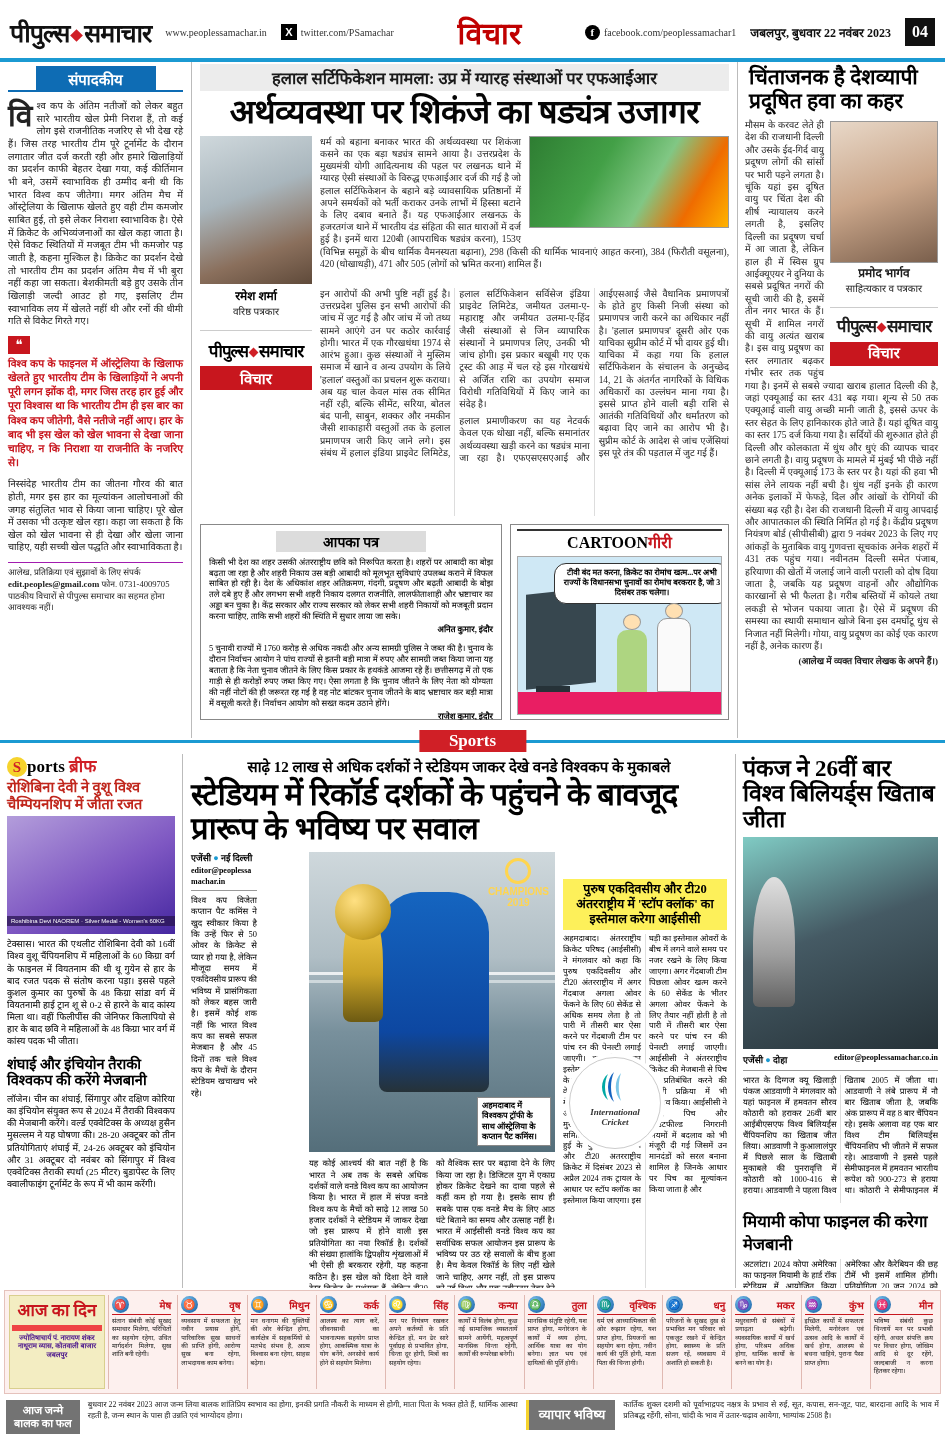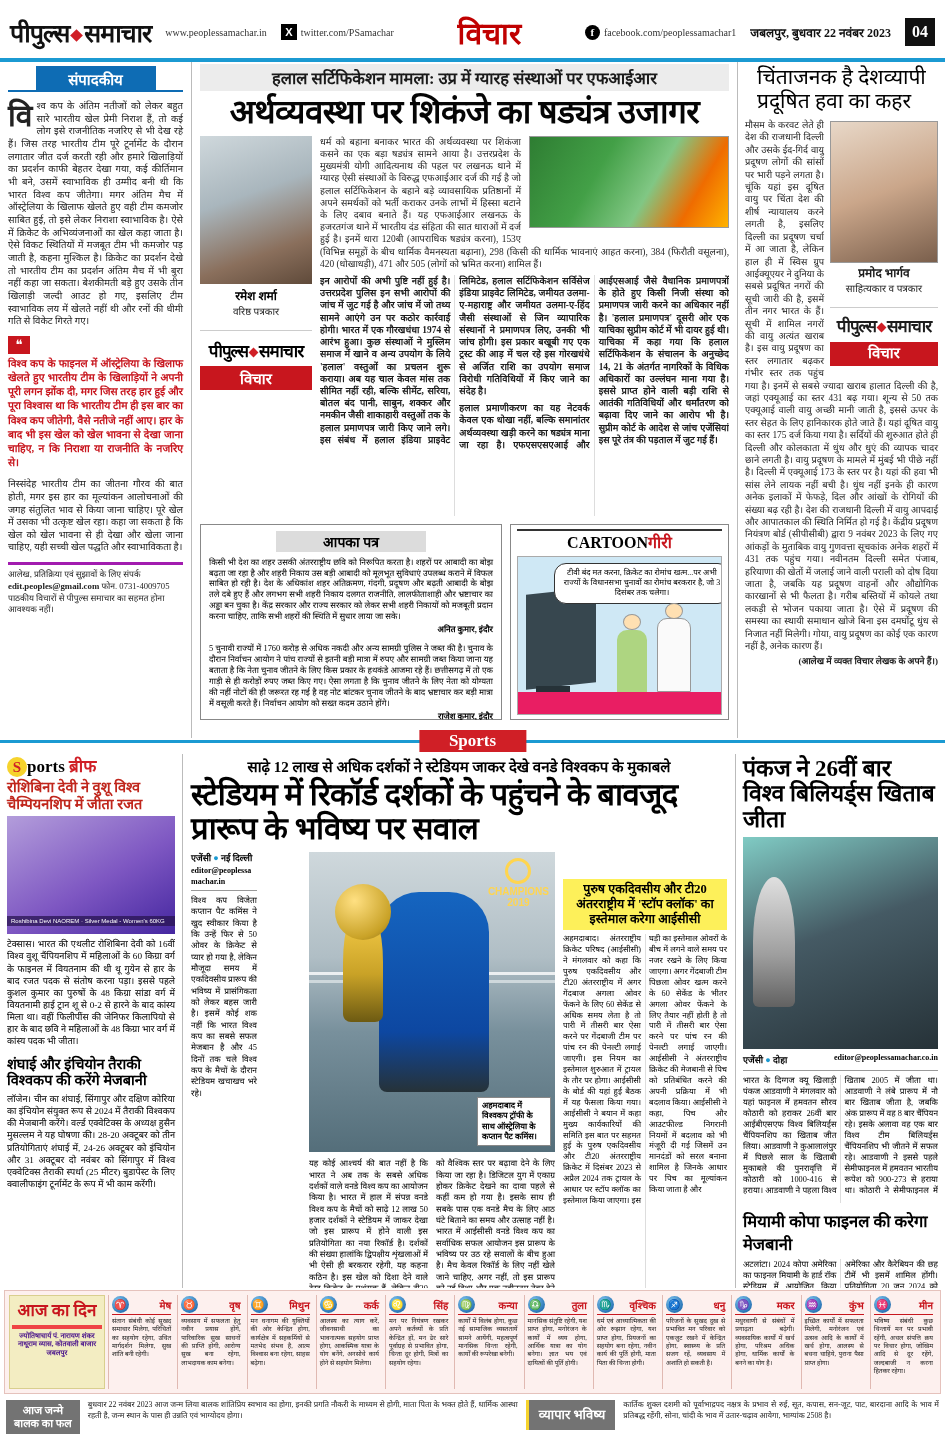--- a/index.html
+++ b/index.html
@@ -28,21 +28,21 @@
   .col-right { padding:2px 7px 0 7px; }
 
   .edit-tab { width:120px; margin:0 auto; background:#0e6cb4; color:#fff; text-align:center; font-size:15px; font-weight:bold; padding:3px 12px; }
   .edit-tab-rule { border-bottom:2px solid #0e6cb4; margin-top:-2px; margin-bottom:8px; }
   .edit-head { font-size:26px; line-height:1.15; font-weight:bold; color:#0a0a0a; margin:2px 0 8px 0; }
   .edit-body { font-size:9.6px; line-height:1.32; text-align:justify; color:#222; }
   .dropcap { float:left; font-size:30px; line-height:0.9; font-weight:bold; padding:2px 4px 0 0; }
   .pull-wrap { margin:8px 0; }
   .pull-q { width:22px; height:18px; background:#c8161e; color:#fff; font-size:13px; text-align:center; line-height:18px; margin-bottom:3px; }
   .pull { color:#c8161e; font-weight:bold; font-size:10.5px; line-height:1.35; text-align:justify; }
-  .edit-foot { border-top:3px solid #a21caf; margin-top:8px; padding-top:4px; font-size:8.6px; line-height:1.35; color:#222; }
+  .edit-foot { border-top:1px solid #a21caf; margin-top:8px; padding-top:4px; font-size:8.6px; line-height:1.35; color:#222; }
   .edit-foot b { font-size:8.8px; }
 
   .kicker { background:#ececec; color:#1a1a1a; font-size:16.5px; font-weight:bold; text-align:center; padding:2px 0; }
   .main-head { font-size:33px; font-weight:bold; color:#050505; text-align:center; line-height:1.05; padding:4px 0 6px 0; letter-spacing:-0.5px; }
   .main-art { display:flex; gap:8px; height:380px; overflow:hidden; }
   .author-col { flex:0 0 112px; text-align:center; }
   .photo-ramesh { width:112px; height:148px; background:linear-gradient(160deg,#cfd8dc 0%,#a9b6bd 40%,#8a6f5c 75%,#5f4a3a 100%); }
   .author-name { font-weight:bold; font-size:12px; margin-top:3px; }
   .author-title { font-size:10px; color:#222; }
   .mini-brand { margin-top:12px; border-top:1px solid #ccc; padding-top:8px; }
@@ -66,24 +66,24 @@
   .cartoon-title { text-align:center; font-weight:bold; font-size:16px; border-top:2px solid #333; border-bottom:0; position:relative; }
   .cartoon-title .hi { color:#c8161e; }
   .cartoon-stage { flex:1; background:#cfe8f5; position:relative; margin-top:3px; border:1px solid #aaa; overflow:hidden; }
   .tv { position:absolute; left:8px; bottom:28px; width:70px; height:95px; background:#37474f; transform:skewY(-6deg); }
   .tv-stand { position:absolute; left:18px; bottom:18px; width:34px; height:10px; background:#263238; }
   .floor { position:absolute; left:0; right:0; bottom:0; height:22px; background:#e91e63; }
   .fig { position:absolute; bottom:22px; border-radius:10px 10px 0 0; }
   .fig1 { right:74px; width:30px; height:62px; background:#aed581; }
   .fig2 { right:30px; width:34px; height:74px; background:#fafafa; border:1px solid #999; }
   .fig-head { position:absolute; top:-16px; left:50%; transform:translateX(-50%); width:18px; height:16px; background:#ffe0b2; border-radius:50%; border:1px solid #999; }
-  .bubble { position:absolute; left:36px; top:6px; width:176px; background:#fff; border:1.5px solid #333; border-radius:12px; padding:4px 6px; font-size:8px; line-height:1.3; font-weight:normal; text-align:center; }
+  .bubble { position:absolute; left:36px; top:6px; width:176px; background:#fff; border:1.5px solid #333; border-radius:12px; padding:4px 6px; font-size:8px; line-height:1.3; font-weight:bold; text-align:center; }
   .bubble:after { content:""; position:absolute; right:-8px; bottom:6px; border:7px solid transparent; border-left-color:#333; }
 
-  .opin-head { font-size:21px; font-weight:normal; line-height:1.12; margin:2px 0 6px 12px; }
+  .opin-head { font-size:21px; font-weight:bold; line-height:1.12; margin:2px 0 6px 4px; }
   .opin-body { font-size:9.4px; line-height:1.32; text-align:justify; color:#1d1d1d; }
   .opin-photo-wrap { float:right; width:108px; margin:2px 0 4px 6px; text-align:center; }
   .photo-pramod { width:108px; height:142px; background:linear-gradient(160deg,#e8d8c8 0%,#caa68a 50%,#7a5f4c 100%); border:1px solid #999; }
 
   
   .sports-rule { position:relative; border-top:3px solid #1b9ad2; margin-top:2px; height:14px; }
   .sports-badge { position:absolute; left:50%; top:-13px; transform:translateX(-50%); background:#d01f26; color:#fff; font-size:17px; font-weight:bold; padding:1px 30px; font-style:normal; }
 
   
   .sports-section { display:grid; grid-template-columns:183px 553px 209px; height:534px; overflow:hidden; }
@@ -129,21 +129,21 @@
   .photo-advani { width:100%; height:212px; background:linear-gradient(160deg,#80cbc4 0%,#455a64 45%,#263238 100%); position:relative; margin-bottom:4px; }
   .adv-trophy { position:absolute; left:10px; top:40px; width:42px; height:130px; background:linear-gradient(180deg,#e0e0e0,#9e9e9e 60%,#616161); border-radius:50% 50% 6px 6px; }
   .sp-right .byline-row { display:flex; justify-content:space-between; border-bottom:1px solid #999; padding-bottom:2px; margin-bottom:4px; }
   .bill-cols { column-count:2; column-gap:8px; column-rule:1px solid #ddd; font-size:8.3px; line-height:1.33; text-align:justify; height:128px; overflow:hidden; }
   .copa-head { font-size:16.5px; font-weight:bold; margin:6px 0 4px 0; }
   .copa-cols { column-count:2; column-gap:8px; column-rule:1px solid #ddd; font-size:8.3px; line-height:1.33; text-align:justify; height:104px; overflow:hidden; }
 
   
   .horo { height:104px; background:#fdf0ee; border:1px solid #e5c2bc; margin:2px 4px 0 4px; display:flex; padding:4px; gap:3px; }
   .horo-today { flex:0 0 96px; background:#f3edc2; border:1px solid #d9cf8e; text-align:center; padding:2px; }
-  .horo-today .t { color:#c8161e; font-size:17px; font-weight:bold; line-height:1.1; padding:4px 0; border-bottom:4px solid #ef4444; }
+  .horo-today .t { color:#c8161e; font-size:17px; font-weight:bold; line-height:1.1; padding:4px 0; border-bottom:6px solid #ef4444; }
   .horo-today .astro { font-size:7px; color:#4a148c; font-weight:bold; line-height:1.25; margin-top:3px; }
   .sign { flex:1; border-left:1px solid #e0b9b2; padding:1px 3px; overflow:hidden; }
   .sign-head { display:flex; align-items:center; justify-content:space-between; border-bottom:1px solid #c8161e; padding-bottom:1px; margin-bottom:2px; }
   .zicon { width:17px; height:17px; border-radius:50%; background:radial-gradient(circle at 35% 30%,#7fc4ee,#0a57a0); color:#fff; font-size:10px; text-align:center; line-height:17px; }
   .sign-name { color:#c8161e; font-weight:bold; font-size:10px; }
   .sign-text { font-size:6.4px; line-height:1.3; text-align:justify; color:#222; }
 
   
   .foot-row { display:flex; align-items:flex-start; gap:8px; padding:6px 6px 0 6px; }
   .foot-badge { background:#737373; color:#fff; font-weight:bold; font-size:11px; text-align:center; padding:4px 8px; line-height:1.2; flex:0 0 auto; }
@@ -209,21 +209,21 @@
           <div class="mini-brand">
             <div class="mini-logo">
               <span>पीपुल्स</span><span class="diamond"></span><span>समाचार</span>
             </div>
             <div class="mini-section">विचार</div>
           </div>
         </div>
         <div class="main-bodywrap">
           <div class="halal-illus"></div>
           <div class="main-body">धर्म को बहाना बनाकर भारत की अर्थव्यवस्था पर शिकंजा कसने का एक बड़ा षड्यंत्र सामने आया है। उत्तरप्रदेश के मुख्यमंत्री योगी आदित्यनाथ की पहल पर लखनऊ थाने में ग्यारह ऐसी संस्थाओं के विरुद्ध एफआईआर दर्ज की गई है जो हलाल सर्टिफिकेशन के बहाने बड़े व्यावसायिक प्रतिष्ठानों में अपने समर्थकों को भर्ती कराकर उनके लाभों में हिस्सा बटाने के लिए दबाव बनाते हैं। यह एफआईआर लखनऊ के हजरतगंज थाने में भारतीय दंड संहिता की सात धाराओं में दर्ज हुई है। इनमें धारा 120बी (आपराधिक षड्यंत्र करना), 153ए (विभिन्न समूहों के बीच धार्मिक वैमनस्यता बढ़ाना), 298 (किसी की धार्मिक भावनाएं आहत करना), 384 (फिरौती वसूलना), 420 (धोखाधड़ी), 471 और 505 (लोगों को भ्रमित करना) शामिल हैं।</div>
-          <div class="main-body cols3" style="margin-top:5px;font-weight:bold;">
+          <div class="main-body cols3" style="margin-top:18px;">
             <p>इन आरोपों की अभी पुष्टि नहीं हुई है। उत्तरप्रदेश पुलिस इन सभी आरोपों की जांच में जुट गई है और जांच में जो तथ्य सामने आएंगे उन पर कठोर कार्रवाई होगी। भारत में एक गौरखधंधा 1974 से आरंभ हुआ। कुछ संस्थाओं ने मुस्लिम समाज में खाने व अन्य उपयोग के लिये 'हलाल' वस्तुओं का प्रचलन शुरू कराया। अब यह चाल केवल मांस तक सीमित नहीं रही, बल्कि सीमेंट, सरिया, बोतल बंद पानी, साबुन, शक्कर और नमकीन जैसी शाकाहारी वस्तुओं तक के हलाल प्रमाणपत्र जारी किए जाने लगे। इस संबंध में हलाल इंडिया प्राइवेट लिमिटेड, हलाल सर्टिफिकेशन सर्विसेज इंडिया प्राइवेट लिमिटेड, जमीयत उलमा-ए-महाराष्ट्र और जमीयत उलमा-ए-हिंद जैसी संस्थाओं से जिन व्यापारिक संस्थानों ने प्रमाणपत्र लिए, उनकी भी जांच होगी। इस प्रकार बखूबी गए एक ट्रस्ट की आड़ में चल रहे इस गोरखधंधे से अर्जित राशि का उपयोग समाज विरोधी गतिविधियों में किए जाने का संदेह है।</p>
             <p>हलाल प्रमाणीकरण का यह नेटवर्क केवल एक धोखा नहीं, बल्कि समानांतर अर्थव्यवस्था खड़ी करने का षड्यंत्र माना जा रहा है। एफएसएसएआई और आईएसआई जैसे वैधानिक प्रमाणपत्रों के होते हुए किसी निजी संस्था को प्रमाणपत्र जारी करने का अधिकार नहीं है। 'हलाल प्रमाणपत्र' दूसरी ओर एक याचिका सुप्रीम कोर्ट में भी दायर हुई थी। याचिका में कहा गया कि हलाल सर्टिफिकेशन के संचालन के अनुच्छेद 14, 21 के अंतर्गत नागरिकों के विधिक अधिकारों का उल्लंघन माना गया है। इससे प्राप्त होने वाली बड़ी राशि से आतंकी गतिविधियों और धर्मांतरण को बढ़ावा दिए जाने का आरोप भी है। सुप्रीम कोर्ट के आदेश से जांच एजेंसियां इस पूरे तंत्र की पड़ताल में जुट गई हैं।</p>
           </div>
 
         </div>
       </div>
 
       <div class="mid-row">
         <div class="letters-box">
           <div class="letters-title">आपका पत्र</div>
@@ -323,20 +323,29 @@
             <div class="cummins-cap">अहमदाबाद में विश्वकप ट्रॉफी के साथ ऑस्ट्रेलिया के कप्तान पैट कमिंस।</div>
           </div>
           <div class="sp-under">
             <div>यह कोई आश्चर्य की बात नहीं है कि भारत ने अब तक के सबसे अधिक दर्शकों वाले वनडे विश्व कप का आयोजन किया है। भारत में हाल में संपन्न वनडे विश्व कप के मैचों को साढ़े 12 लाख 50 हजार दर्शकों ने स्टेडियम में जाकर देखा जो इस प्रारूप में होने वाली इस प्रतियोगिता का नया रिकॉर्ड है। दर्शकों की संख्या हालांकि द्विपक्षीय शृंखलाओं में भी ऐसी ही बरकरार रहेगी, यह कहना कठिन है। इस खेल को दिशा देने वाले टेस्ट क्रिकेट के प्रशंसक हैं, लेकिन टी20 प्रारूप दर्शकों को ज्यादा प्रेरित और आकर्षित करता है। इस प्रारूप का विस्तार खेल</div>
             <div>को वैश्विक स्तर पर बढ़ावा देने के लिए किया जा रहा है। डिजिटल युग में एकाग्र होकर क्रिकेट देखने का दावा पहले से कहीं कम हो गया है। इसके साथ ही सबके पास एक वनडे मैच के लिए आठ घंटे बिताने का समय और उत्साह नहीं है। भारत में आईसीसी वनडे विश्व कप का सर्वाधिक सफल आयोजन इस प्रारूप के भविष्य पर उठ रहे सवालों के बीच हुआ है। मैच केवल रिकॉर्ड के लिए नहीं खेले जाने चाहिए, अगर नहीं, तो इस प्रारूप को नई दिशा और एक नवीनतम तेवर देने की जरूरत है। ऐसे में यह सवाल उठता है कि क्या खेल प्रेमी आगे भी वनडे प्रारूप से ऐसे ही जुड़े रहेंगे।</div>
           </div>
         </div>
         <div class="sp-colC">
           <div class="icc-head">पुरुष एकदिवसीय और टी20 अंतरराष्ट्रीय में 'स्टॉप क्लॉक' का इस्तेमाल करेगा आईसीसी</div>
           <div class="icc-cols">अहमदाबाद। अंतरराष्ट्रीय क्रिकेट परिषद (आईसीसी) ने मंगलवार को कहा कि पुरुष एकदिवसीय और टी20 अंतरराष्ट्रीय में अगर गेंदबाज अगला ओवर फेंकने के लिए 60 सेकेंड से अधिक समय लेता है तो पारी में तीसरी बार ऐसा करने पर गेंदबाजी टीम पर पांच रन की पेनल्टी लगाई जाएगी। इस नियम का इस्तेमाल शुरुआत में ट्रायल के तौर पर होगा। आईसीसी के बोर्ड की यहां हुई बैठक में यह फैसला किया गया। आईसीसी ने बयान में कहा मुख्य कार्यकारियों की समिति इस बात पर सहमत हुई के पुरुष एकदिवसीय और टी20 अंतरराष्ट्रीय क्रिकेट में दिसंबर 2023 से अप्रैल 2024 तक ट्रायल के आधार पर स्टॉप क्लॉक का इस्तेमाल किया जाएगा। इस घड़ी का इस्तेमाल ओवरों के बीच में लगने वाले समय पर नजर रखने के लिए किया जाएगा। अगर गेंदबाजी टीम पिछला ओवर खत्म करने के 60 सेकेंड के भीतर अगला ओवर फेंकने के लिए तैयार नहीं होती है तो पारी में तीसरी बार ऐसा करने पर पांच रन की पेनल्टी लगाई जाएगी। आईसीसी ने अंतरराष्ट्रीय क्रिकेट की मेजबानी से पिच को प्रतिबंधित करने की अपनी प्रक्रिया में भी बदलाव किया। आईसीसी ने कहा, पिच और आउटफील्ड निगरानी नियमों में बदलाव को भी मंजूरी दी गई जिसमें उन मानदंडों को सरल बनाना शामिल है जिनके आधार पर पिच का मूल्यांकन किया जाता है और</div>
+          <div class="icc-logo">
+            <svg class="icc-swirl" width="34" height="34" viewBox="0 0 34 34">
+              <path d="M10 4 C2 10 2 24 10 30 C6 22 6 12 10 4 Z" fill="#00a9a5"></path>
+              <path d="M16 2 C8 9 8 25 16 32 C12 23 12 11 16 2 Z" fill="#1565c0"></path>
+              <path d="M23 3 C16 10 16 24 23 31 C20 22 20 12 23 3 Z" fill="#7cc7e8"></path>
+            </svg>
+            <span class="txt">International</span>
+            <span class="txt">Cricket</span>
+          </div>
         </div>
       </div>
     </div>
 
     <div class="sp-right">
       <div class="bill-head">पंकज ने 26वीं बार विश्व बिलियर्ड्स खिताब जीता</div>
       <div class="photo-advani">
         <div class="adv-trophy"></div>
       </div>
       <div class="byline-row">

